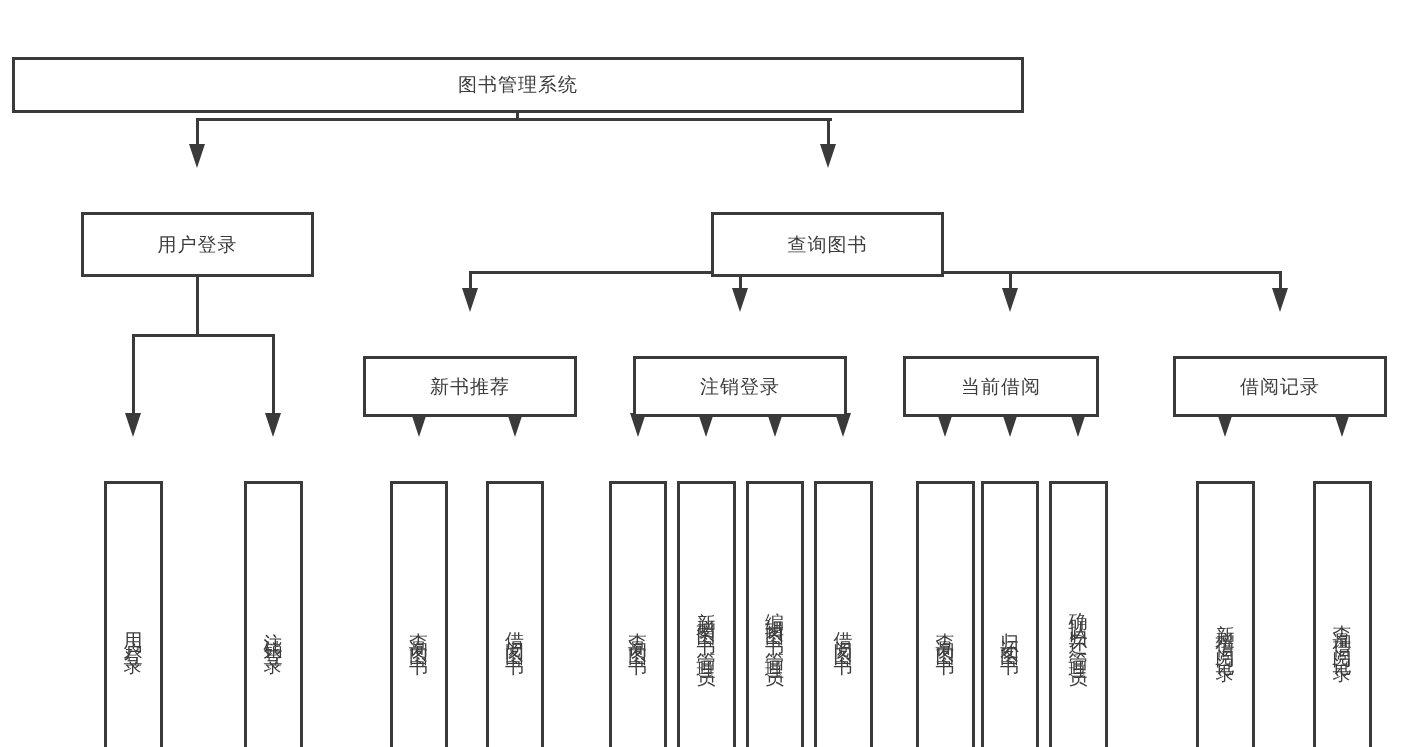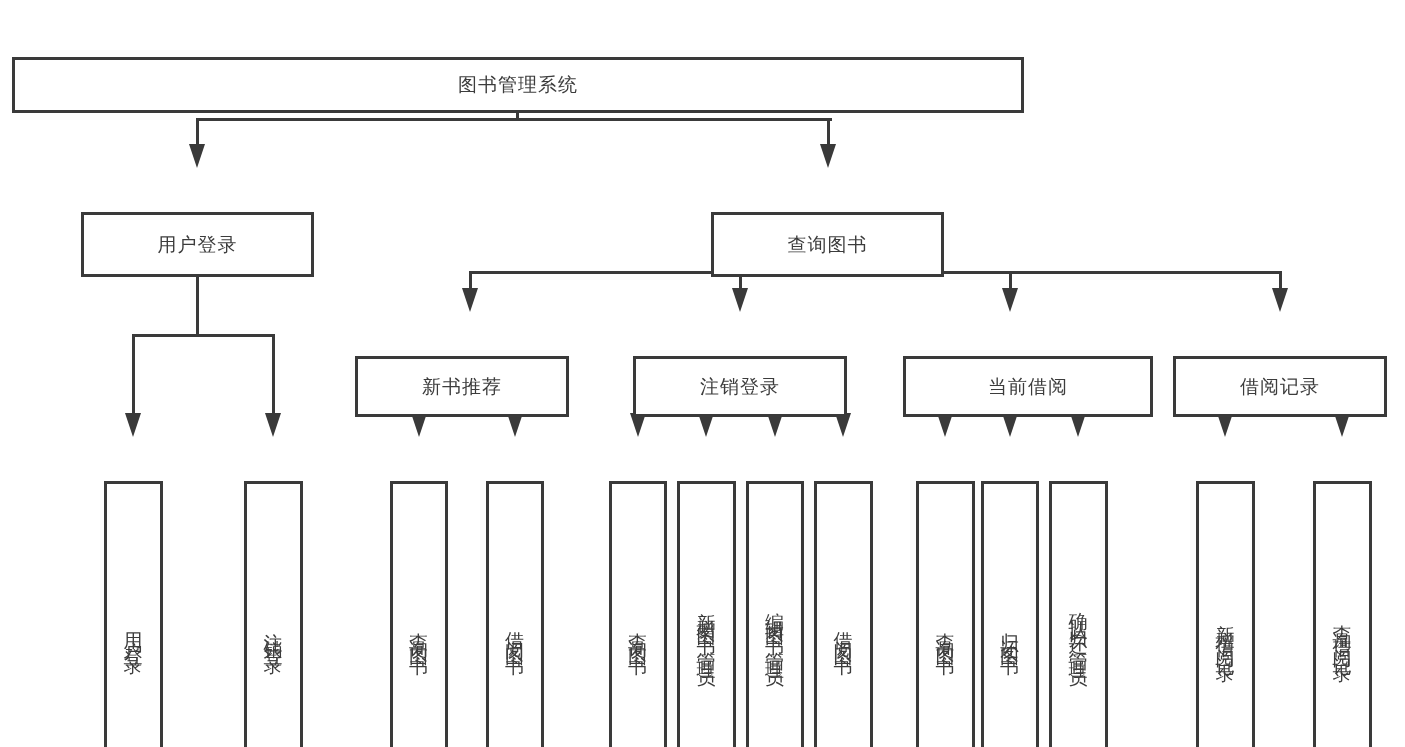--- a/index.html
+++ b/index.html
@@ -60,23 +60,23 @@
 </head>
 <body>
 
 <div class="canvas">
 
   <div class="node" style="left:12px;top:13px;width:1012px;height:56px">图书管理系统</div>
 
   <div class="node" style="left:81px;top:168px;width:233px;height:65px">用户登录</div>
   <div class="node" style="left:711px;top:168px;width:233px;height:65px">查询图书</div>
 
-  <div class="node" style="left:355px;top:312px;width:214px;height:61px">新书推荐</div>
+  <div class="node" style="left:363px;top:312px;width:214px;height:61px">新书推荐</div>
   <div class="node" style="left:633px;top:312px;width:214px;height:61px">注销登录</div>
-  <div class="node" style="left:903px;top:312px;width:250px;height:61px">当前借阅</div>
+  <div class="node" style="left:903px;top:312px;width:196px;height:61px">当前借阅</div>
   <div class="node" style="left:1173px;top:312px;width:214px;height:61px">借阅记录</div>
 
   <div class="node vnode" style="left:104px;top:437px;width:59px;height:298px">用户登录</div>
   <div class="node vnode" style="left:244px;top:437px;width:59px;height:298px">注销登录</div>
 
   <div class="node vnode" style="left:390px;top:437px;width:58px;height:298px">查询图书</div>
   <div class="node vnode" style="left:486px;top:437px;width:58px;height:298px">借阅图书</div>
 
   <div class="node vnode" style="left:609px;top:437px;width:58px;height:298px">查询图书</div>
   <div class="node vnode" style="left:677px;top:437px;width:59px;height:298px">新增图书（管理员）</div>

